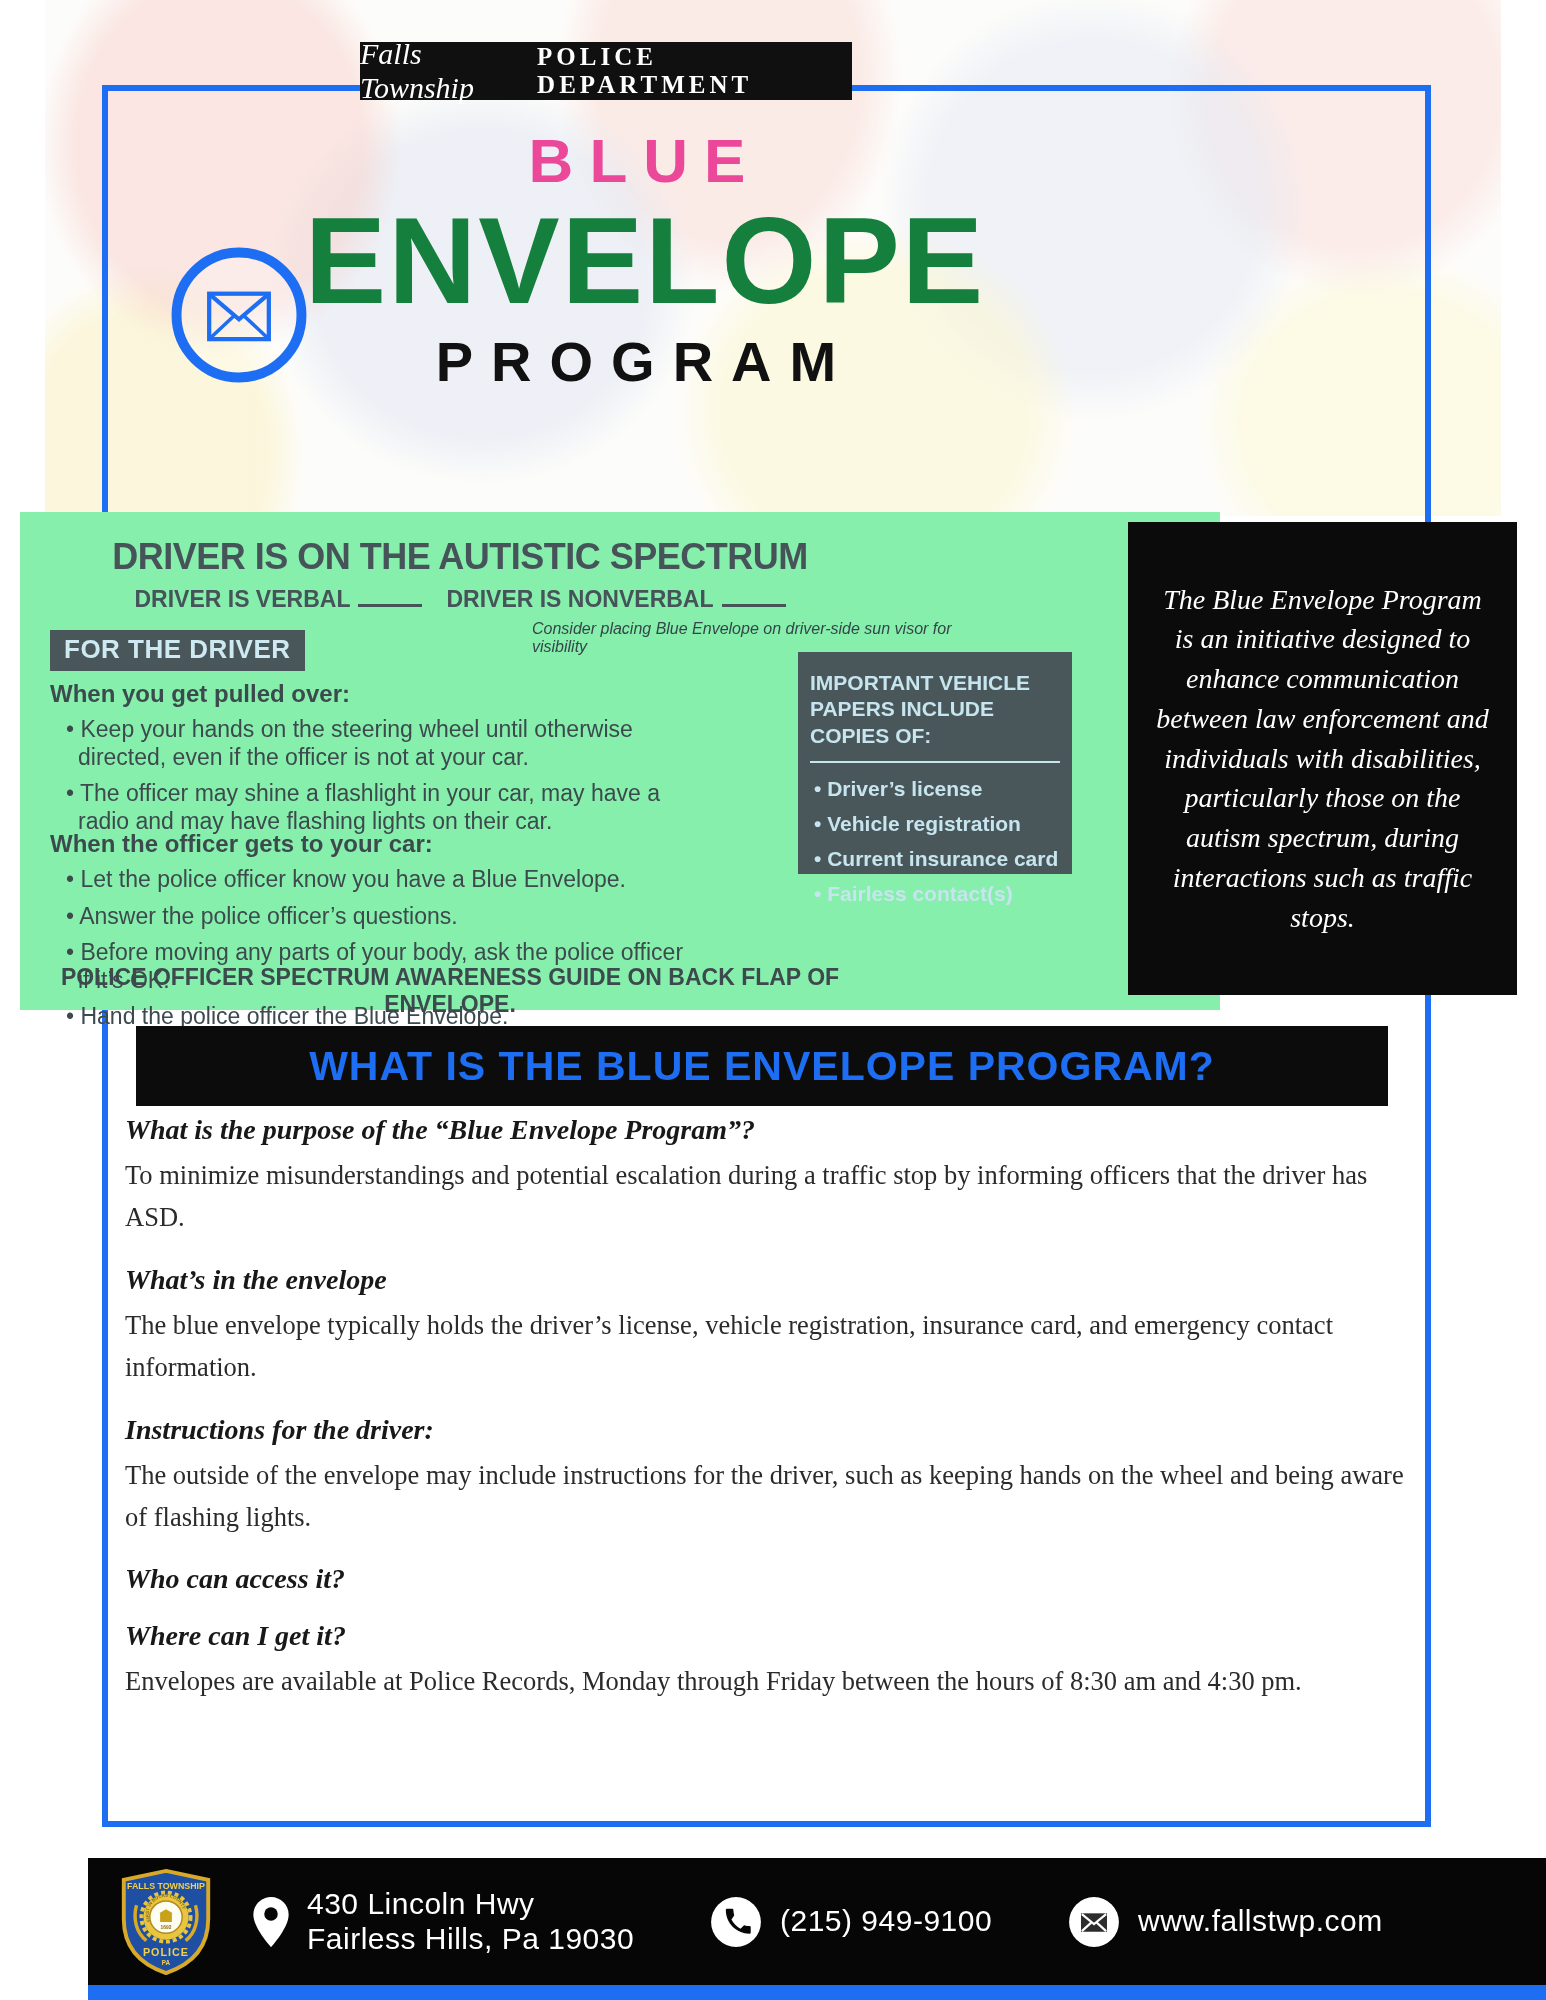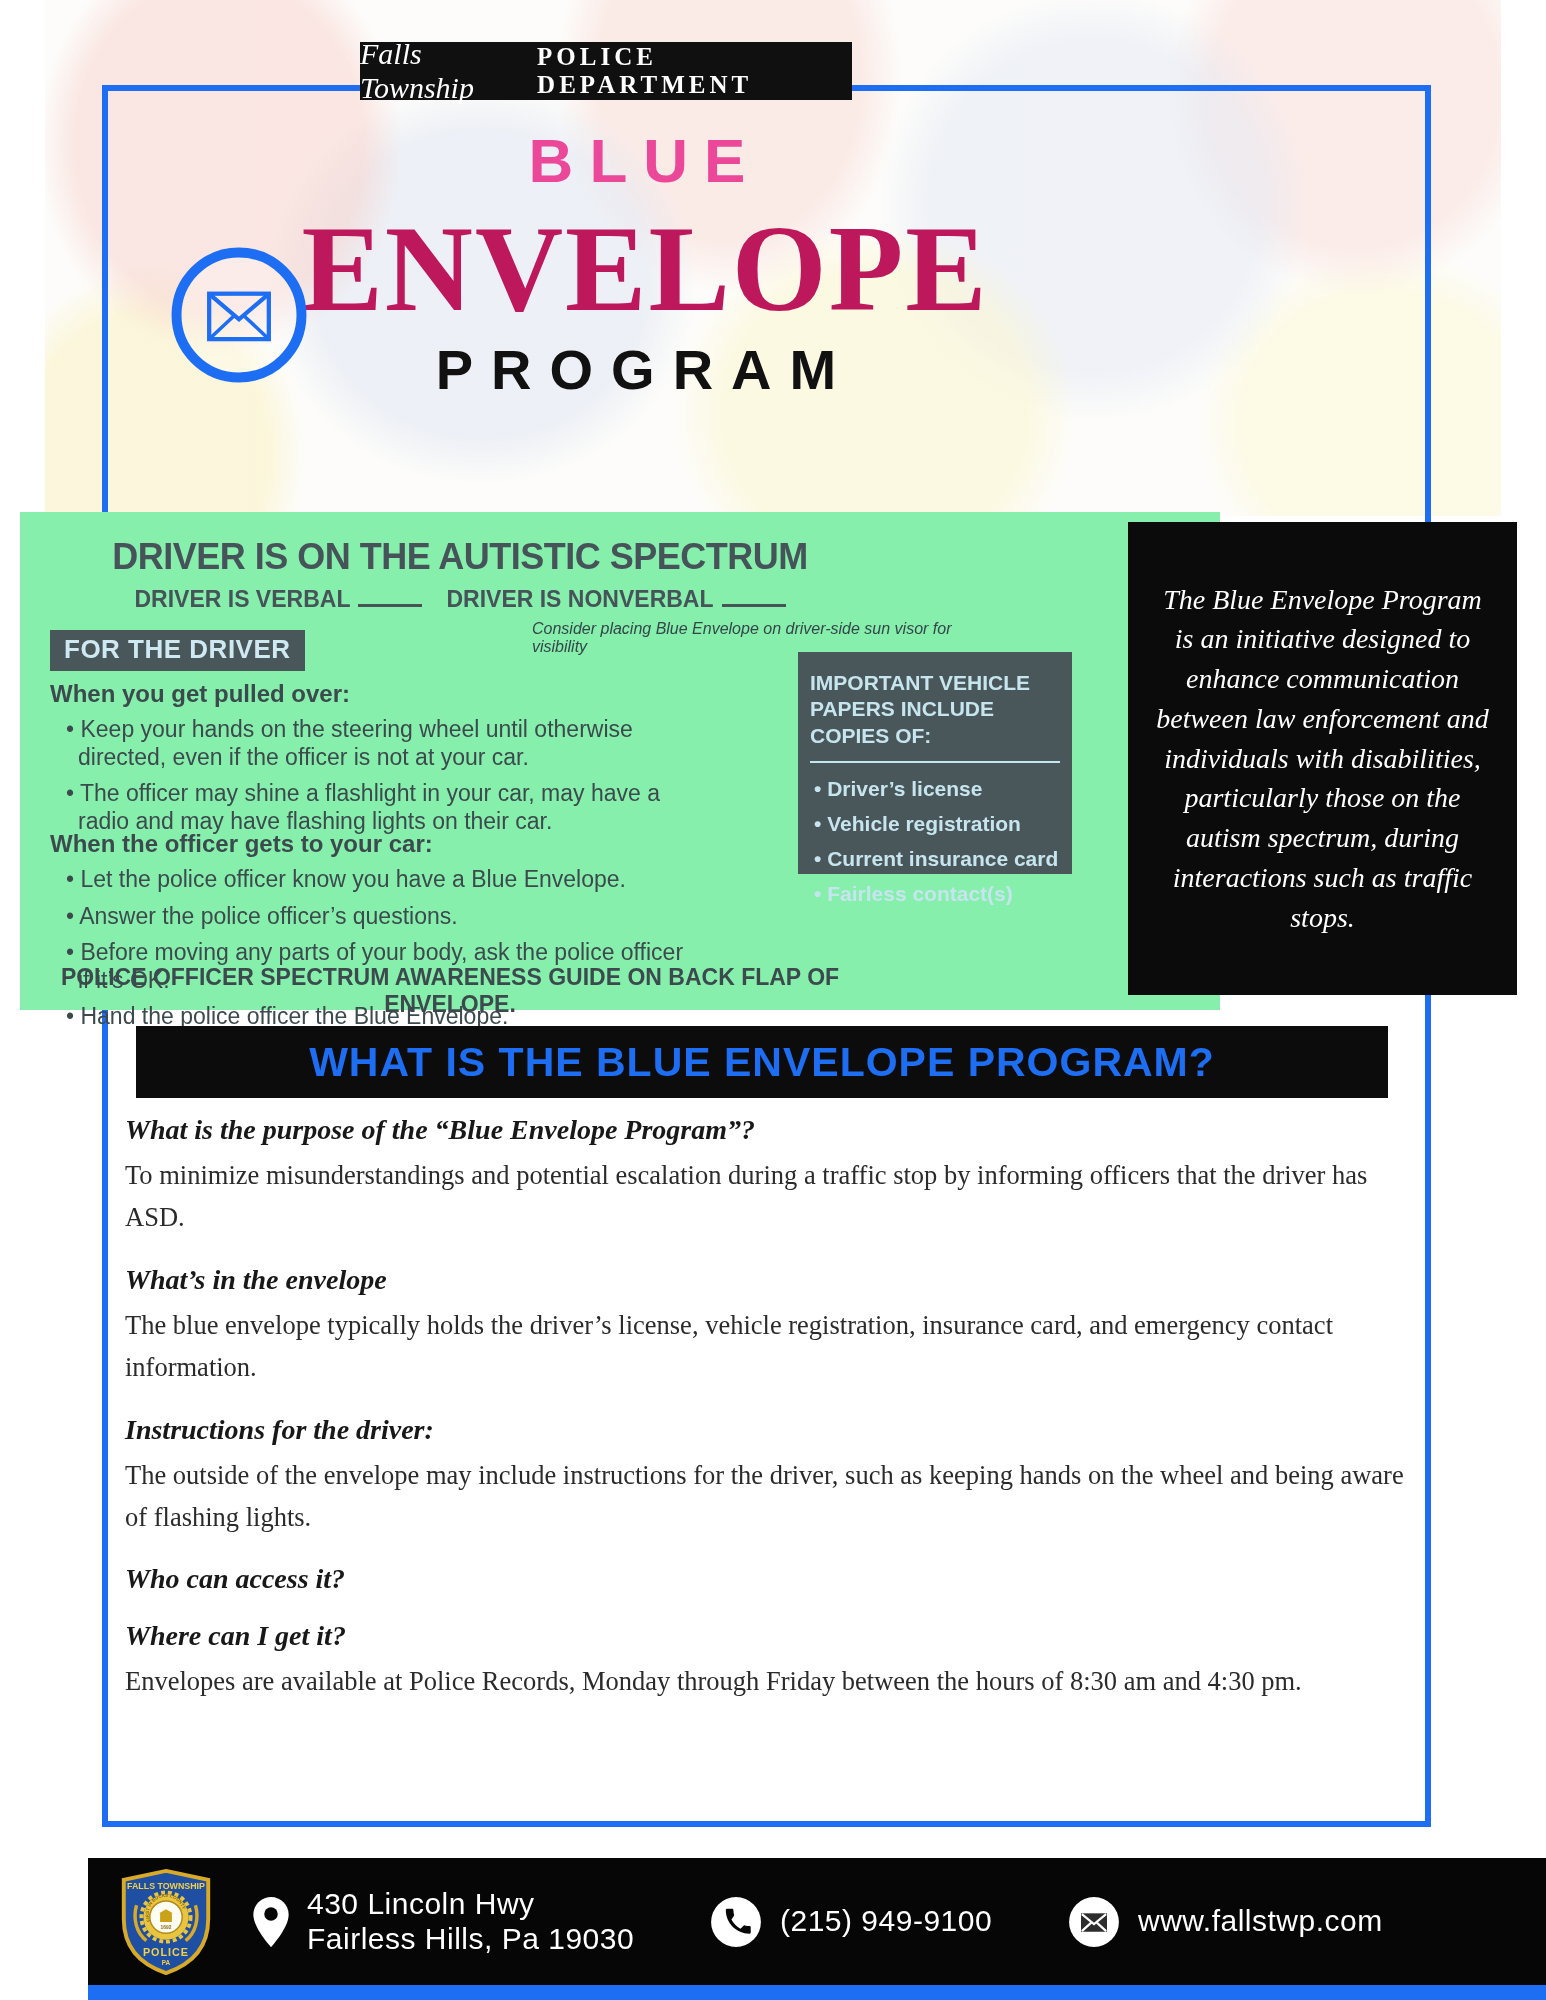--- a/index.html
+++ b/index.html
@@ -27,22 +27,22 @@
 
   
   .dept-bar{position:absolute;left:360px;top:42px;width:492px;height:58px;background:#101010;
     display:flex;align-items:center;justify-content:center;gap:10px;color:#fff;}
   .dept-script{font-family:"Liberation Serif",serif;font-style:italic;font-size:30px;}
   .dept-name{font-family:"Liberation Serif",serif;font-size:25px;letter-spacing:4px;font-weight:600;}
 
   
   .title-group{position:absolute;left:140px;top:128px;width:1010px;text-align:center;}
   .title-blue{font-size:62px;font-weight:bold;letter-spacing:16px;color:#ec4899;line-height:66px;}
-  .title-envelope{font-family:Liberation Serif, serif;font-size:122px;font-weight:bold;
-    letter-spacing:2px;color:#be185d;line-height:122px;margin-top:14px;}
+  .title-envelope{font-family:Liberation Sans, sans-serif;font-size:122px;font-weight:bold;
+    letter-spacing:2px;color:#15803d;line-height:122px;margin-top:6px;}
   .title-program{font-size:56px;font-weight:bold;letter-spacing:18px;color:#111;line-height:60px;margin-top:10px;}
   .envelope-badge{position:absolute;left:28px;top:116px;width:142px;height:142px;}
 
   
   .info-card{position:absolute;left:20px;top:512px;width:1200px;height:498px;background:#86efac;
     color:#3d4b4e;}
   .card-title{position:absolute;left:0;top:24px;width:880px;text-align:center;
     font-size:36px;font-weight:800;color:#46545a;letter-spacing:-0.5px;}
   .card-sub{position:absolute;left:0;top:74px;width:880px;display:flex;justify-content:center;
     align-items:flex-end;gap:24px;font-size:23px;font-weight:700;color:#46545a;}
@@ -65,21 +65,21 @@
   .papers-list .bullet{margin-bottom:11px;padding-left:16px;text-indent:-12px;}
   .papers-list .bullet::before{content:"• ";}
 
   
   .sidebar-panel{position:absolute;left:1128px;top:522px;width:389px;height:473px;background:#0b0b0b;
     display:flex;align-items:center;justify-content:center;box-sizing:border-box;padding:20px 26px;}
   .sidebar-text{font-family:"Liberation Serif",serif;font-style:italic;font-size:28px;line-height:1.42;
     color:#fff;text-align:center;}
 
   
-  .section-header-bar{position:absolute;left:136px;top:1026px;width:1252px;height:72px;background:#0c0c0c;
+  .section-header-bar{position:absolute;left:136px;top:1026px;width:1252px;height:80px;background:#0c0c0c;
     display:flex;align-items:center;justify-content:center;}
   .section-title{color:#1d6ef3;font-size:41px;font-weight:800;letter-spacing:1px;}
 
   
   .faq-section{position:absolute;left:125px;top:1114px;width:1290px;
     font-family:"Liberation Serif",serif;color:#2b2b2b;}
   .faq-item{margin-bottom:25px;}
   .faq-question{font-size:28px;font-weight:bold;color:#181818;margin:0 0 8px;font-style:italic;}
   .faq-answer{font-size:26.5px;line-height:1.6;margin:0;}
 

